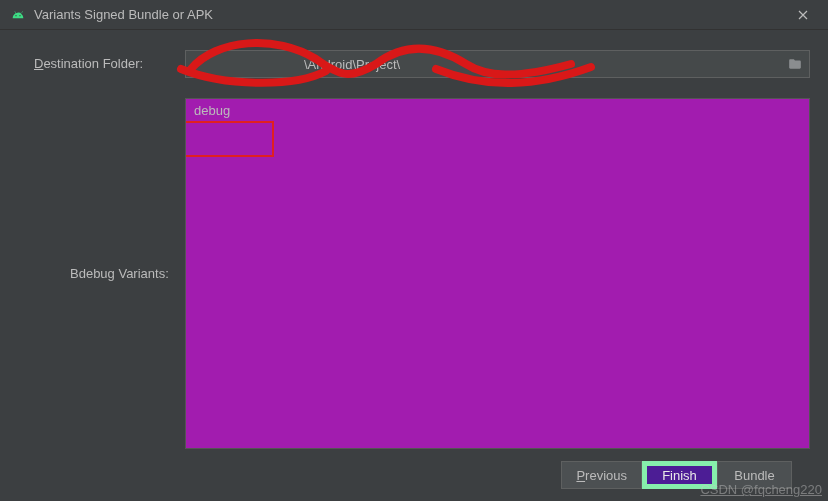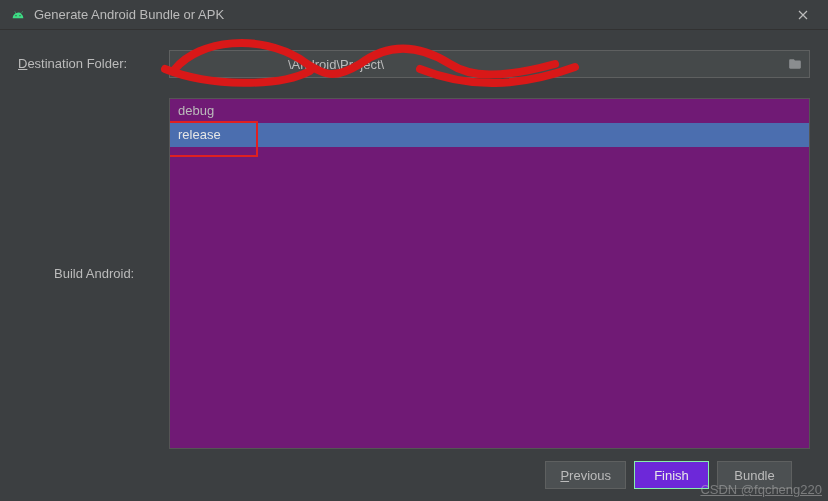--- a/index.html
+++ b/index.html
@@ -38,21 +38,21 @@
     .close-btn {
       width: 30px;
       height: 30px;
       display: flex;
       align-items: center;
       justify-content: center;
       color: #bbbbbb;
       cursor: pointer;
     }
     .content {
-      padding: 20px 18px 0 14px;
+      padding: 20px 18px 0 30px;
       height: calc(100% - 30px);
       display: flex;
       flex-direction: column;
     }
     .row {
       display: flex;
       align-items: flex-start;
       margin-bottom: 10px;
     }
     .label-col {
@@ -101,21 +101,21 @@
       min-height: 0;
     }
     .variants-label {
       width: 155px;
       display: flex;
       align-items: center;
       color: #bbbbbb;
     }
     .variants-list {
       flex: 1;
-      background: #701a75;
+      background: #a21caf;
       border: 1px solid #555555;
       overflow: auto;
       position: relative;
     }
     .variant-item {
       padding: 3px 8px;
       color: #bbbbbb;
       cursor: pointer;
       line-height: 18px;
     }
@@ -125,39 +125,39 @@
     }
     .red-box {
       position: absolute;
       border: 2px solid #e02020;
       pointer-events: none;
     }
     .button-bar {
       display: flex;
       justify-content: flex-end;
       padding: 12px 18px;
-      gap: 8px;
+      gap: 0;
       text-align: right;
     }
     .btn {
       min-width: 75px;
       height: 28px;
       background: #4c5052;
       border: 1px solid #5e6060;
       color: #bbbbbb;
       display: flex;
       align-items: center;
       justify-content: center;
       padding: 0 14px;
       cursor: pointer;
       font-size: 13px;
     }
     .btn.primary {
-      background: #6d28d9;
-      border: 1px solid #86efac;
+      background: #4c1d95;
+      border: 5px solid #86efac;
       color: #e8e8e8;
     }
     .btn .u {
       text-decoration: underline;
     }
     .watermark {
       position: absolute;
       right: 6px;
       bottom: 4px;
       color: rgba(200,200,200,0.45);
@@ -168,21 +168,21 @@
   </style>
 </head>
 <body>
 
 <div class="titlebar">
   <span class="app-icon">
     <svg viewBox="0 0 24 24" width="16" height="16">
       <path fill="#3ddc84" d="M17.6 9.5l1.5-2.6c.1-.2 0-.4-.1-.5-.2-.1-.4 0-.5.1l-1.5 2.7c-1.2-.5-2.5-.8-4-.8s-2.8.3-4 .8L7.5 6.5c-.1-.2-.3-.3-.5-.1-.2.1-.2.3-.1.5l1.5 2.6C5.9 11 4 13.7 4 16.8h16c0-3.1-1.9-5.8-4.4-7.3zM9 14c-.6 0-1-.4-1-1s.4-1 1-1 1 .4 1 1-.4 1-1 1zm6 0c-.6 0-1-.4-1-1s.4-1 1-1 1 .4 1 1-.4 1-1 1z"></path>
     </svg>
   </span>
-  <span class="title-text">Generate Android Bundle or APK</span>
+  <span class="title-text">Variants Signed Bundle or APK</span>
   <span class="close-btn">
     <svg viewBox="0 0 10 10" width="10" height="10">
         <path stroke="#bbbbbb" stroke-width="1.2" d="M1 1l8 8M9 1l-8 8"></path>
       </svg>
   </span>
 </div>
 
 <div class="content">
 
   <div class="row">
@@ -199,29 +199,26 @@
         </span>
         <svg class="redact" style="left:-10px;top:-22px;width:440px;height:60px" viewBox="0 0 440 60">
           <path d="M15 40 C 40 10, 100 5, 140 30 C 165 48, 175 50, 200 35 C 220 20, 250 10, 290 35 C 310 48, 340 50, 395 35 M5 40 C 50 58, 120 58, 150 42 M260 40 C 310 60, 360 58, 415 38" stroke="#d91818" stroke-width="8" fill="none" stroke-linecap="round"></path>
         </svg>
       </div>
     </div>
   </div>
 
   <div class="variants-row">
     <div class="variants-label" style="padding-left:40px;">
-      <span><span class="u">B</span><span>uild Android:</span></span>
+      <span><span class="u">B</span><span>debug Variants:</span></span>
     </div>
     <div class="variants-list">
       <div class="variant-item">
         <span>debug</span>
       </div>
-      <div class="variant-item selected">
-        <span>release</span>
-      </div>
       <div class="red-box" style="left:-2px;top:22px;width:90px;height:36px;"></div>
     </div>
   </div>
 
   <div class="button-bar">
     <div class="btn">
       <span><span class="u">P</span><span>revious</span></span>
     </div>
     <div class="btn primary">
       <span>Finish</span>

